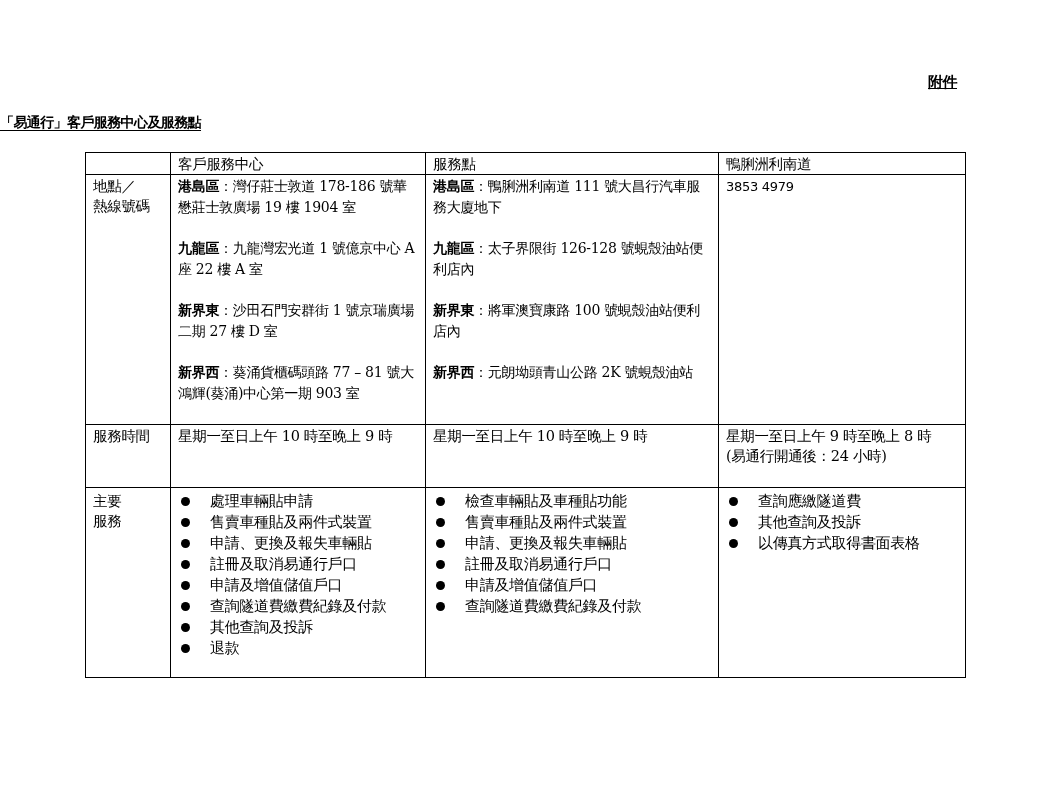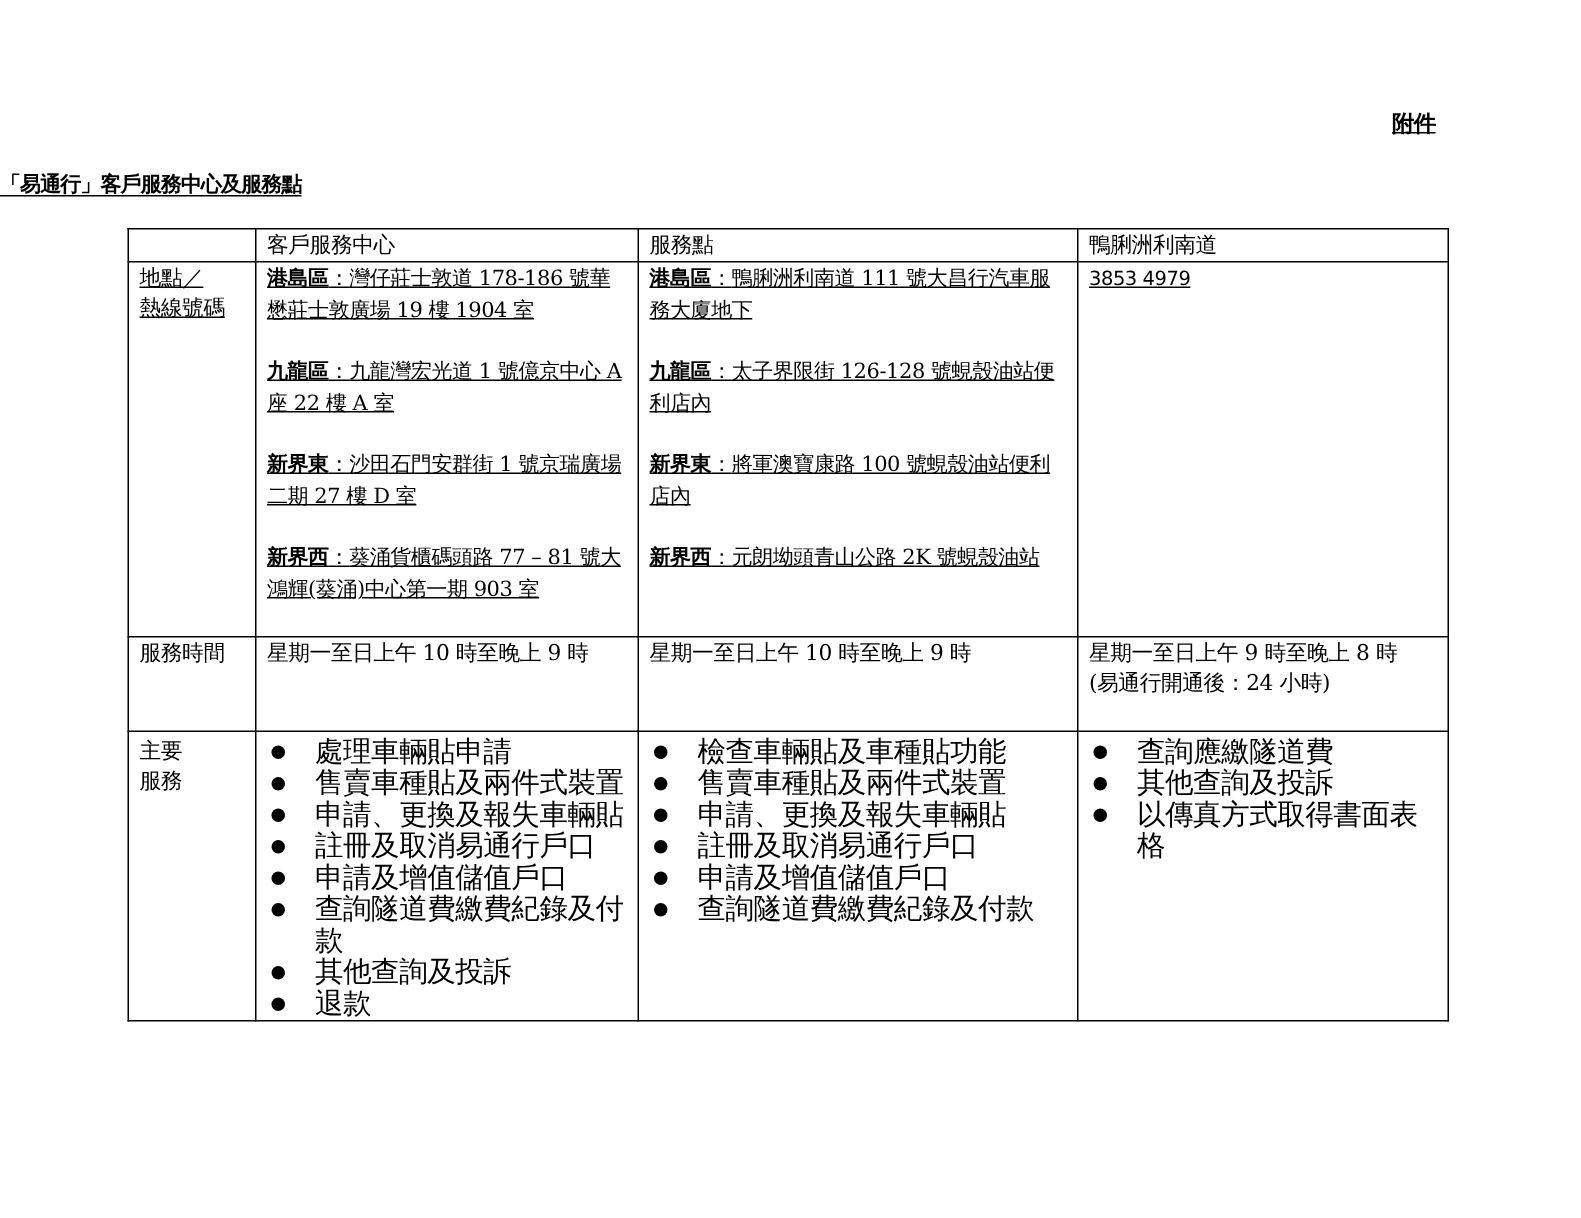--- a/index.html
+++ b/index.html
@@ -10,28 +10,28 @@
   .title { position: absolute; left: 0; width: 1054px; top: 114px; text-align: left;
            font-family: "DejaVu Sans", sans-serif; font-weight: bold; font-size: 14px;
            letter-spacing: -0.6px; }
   .title span { text-decoration: underline; text-underline-offset: 3px; }
   table { position: absolute; left: 85px; top: 152px; border-collapse: collapse;
           table-layout: fixed; width: 880px; }
   td { border: 1.5px solid #000; vertical-align: top; padding: 1px 6px 0 7px;
        font-size: 14.5px; line-height: 20px; letter-spacing: -0.3px; }
   col.c0 { width: 85px; } col.c1 { width: 255px; } col.c2 { width: 293px; } col.c3 { width: 247px; }
   tr.hdr td { height: 20px; margin-top: 26px; }
-  tr.loc td { height: 243px; text-decoration: underline; }
+  tr.loc td { height: 243px; }
   tr.hrs td { height: 61px; padding-top: 1px; }
   tr.svc td { height: 186px; padding-top: 3px; }
   .addr { margin: 0 0 20px 0; font-size: 14px; line-height: 21px; }
   .addr b { font-family: "DejaVu Sans", sans-serif; font-weight: bold; }
   .hotline { font-family: "DejaVu Sans", sans-serif; font-size: 13px; }
   ul { list-style: none; margin: 0; padding: 0; }
-  li { position: relative; padding-left: 32px; font-size: 19px; line-height: 21px; }
+  li { position: relative; padding-left: 32px; font-size: 15px; line-height: 21px; }
   li .bullet { position: absolute; left: 3px; top: 6px; width: 9px; height: 9px; border-radius: 50%;
                background: #000; }
 </style>
 </head>
 <body>
 
 <div class="annex">附件</div>
 <div class="title"><span>「易通行」客戶服務中心及服務點</span></div>
 
 <table>

